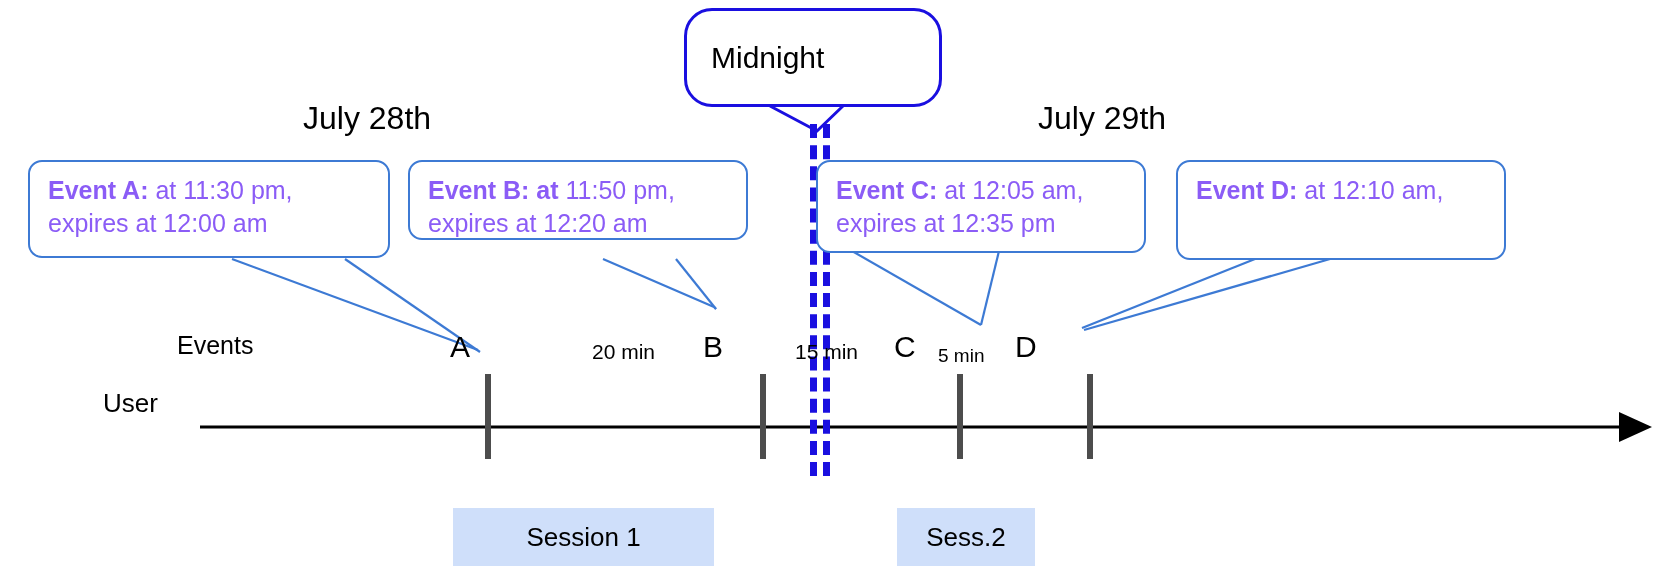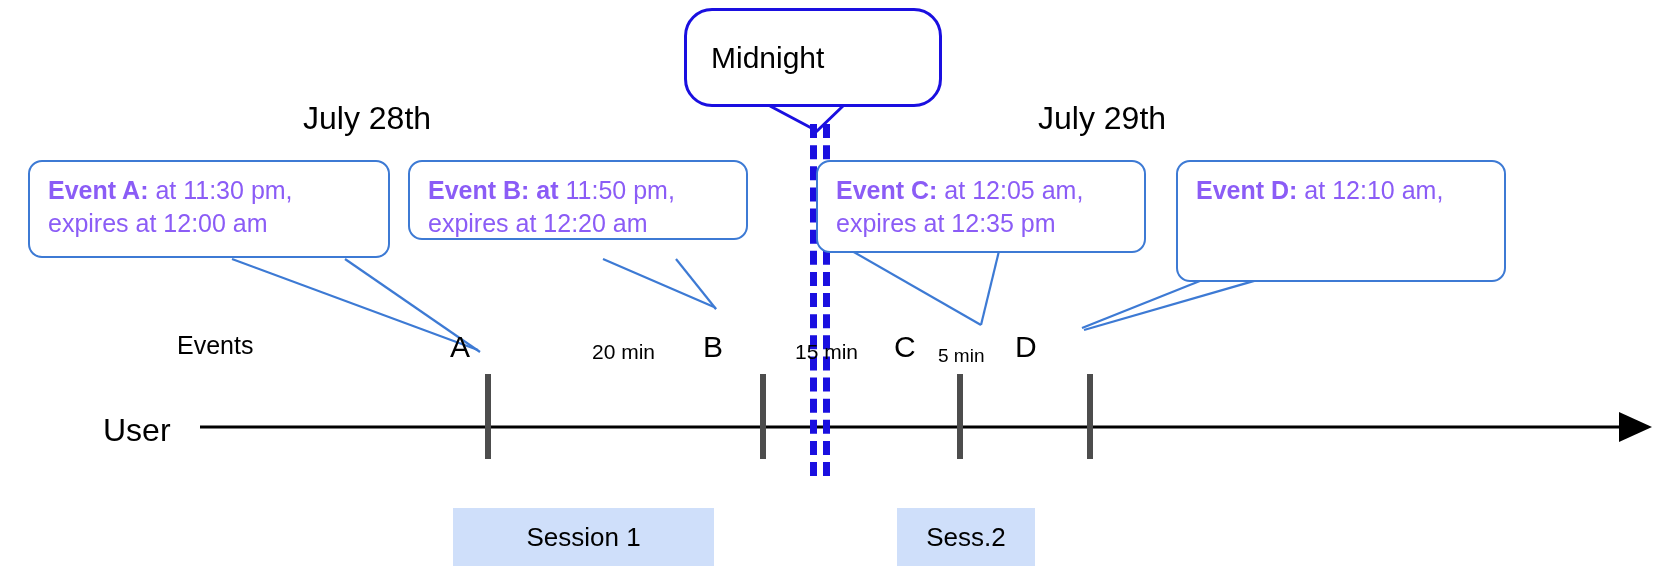--- a/index.html
+++ b/index.html
@@ -33,21 +33,21 @@
     font-size:30px;
     line-height:1;
     display:flex;
     align-items:center;
     padding-left:24px;
     color:#000;
   }
 
   
   .date-label{font-size:32px;}
-  .user-label{font-size:32px;margin-top:24px;}
+  .user-label{font-size:26px;}
   .events-label{font-size:25px;}
   .tick-letter{font-size:30px;}
   .gap-label{font-size:21px;}
   .gap-label.small{font-size:19px;}
 
   
   .tick{position:absolute;background:#4d4d4d;width:6px;}
 
   
   .session{
@@ -127,21 +127,21 @@
   <div class="callout" style="left:408px; top:160px; width:340px; height:80px;">
     <span class="ln"><b>Event B:</b><b> at</b><span> 11:50 pm,</span></span>
     <span class="ln">expires at 12:20 am</span>
   </div>
 
   <div class="callout" style="left:816px; top:160px; width:330px; height:93px;">
     <span class="ln"><b>Event C:</b><b></b><span> at 12:05 am,</span></span>
     <span class="ln">expires at 12:35 pm</span>
   </div>
 
-  <div class="callout" style="left:1176px; top:160px; width:330px; height:122px;">
+  <div class="callout" style="left:1176px; top:160px; width:330px; height:100px;">
     <span class="ln"><b>Event D:</b><b></b><span>  at 12:10 am,</span></span>
   </div>
 
   <div class="txt events-label" style="left:177px; top:331px;">Events</div>
   <div class="txt user-label" style="left:103px; top:388px;">User</div>
 
   <div class="txt tick-letter" style="left:450px; top:330px;">A</div>
   <div class="txt tick-letter" style="left:703px; top:330px;">B</div>
   <div class="txt tick-letter" style="left:894px; top:330px;">C</div>
   <div class="txt tick-letter" style="left:1015px; top:330px;">D</div>

